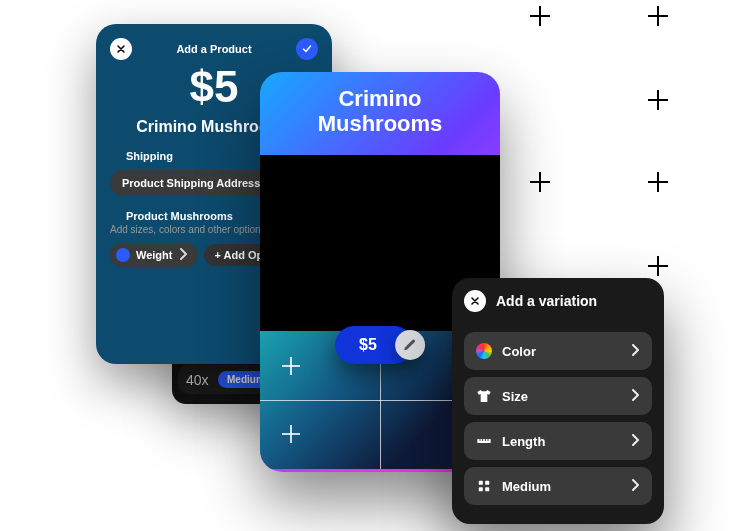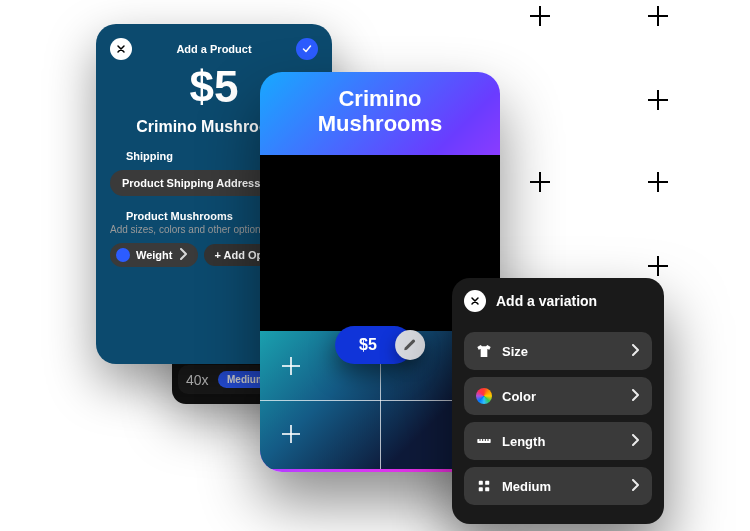--- a/index.html
+++ b/index.html
@@ -200,36 +200,36 @@
     <div class="vp-head">
       <div class="circ-btn white">
         <svg viewBox="0 0 24 24">
             <path d="M18 6L6 18M6 6l12 12" stroke="#000" stroke-width="3" stroke-linecap="round" fill="none"></path>
           </svg>
       </div>
       <div class="vp-title">Add a variation</div>
     </div>
 
     <div class="vp-row">
-      <span class="vp-icon shirt">
-        <svg viewBox="0 0 24 24">
-            <path d="M7 3l2 2h6l2-2 5 3-2 4-3-1v12H7V9l-3 1-2-4 5-3z" fill="#fff"></path>
-          </svg>
-      </span>
-      <span class="lbl">Size</span>
-      <span class="chev">
-        <svg class="chev-svg" viewBox="0 0 8 12">
-            <path d="M1 1l5 5-5 5" stroke="#fff" stroke-width="2" fill="none" stroke-linecap="round" stroke-linejoin="round"></path>
-          </svg>
-      </span>
-    </div>
-
-    <div class="vp-row">
       <span class="vp-icon color"></span>
       <span class="lbl">Color</span>
+      <span class="chev">
+        <svg class="chev-svg" viewBox="0 0 8 12">
+            <path d="M1 1l5 5-5 5" stroke="#fff" stroke-width="2" fill="none" stroke-linecap="round" stroke-linejoin="round"></path>
+          </svg>
+      </span>
+    </div>
+
+    <div class="vp-row">
+      <span class="vp-icon shirt">
+        <svg viewBox="0 0 24 24">
+            <path d="M7 3l2 2h6l2-2 5 3-2 4-3-1v12H7V9l-3 1-2-4 5-3z" fill="#fff"></path>
+          </svg>
+      </span>
+      <span class="lbl">Size</span>
       <span class="chev">
         <svg class="chev-svg" viewBox="0 0 8 12">
             <path d="M1 1l5 5-5 5" stroke="#fff" stroke-width="2" fill="none" stroke-linecap="round" stroke-linejoin="round"></path>
           </svg>
       </span>
     </div>
 
     <div class="vp-row">
       <span class="vp-icon ruler">
         <svg viewBox="0 0 24 24">

